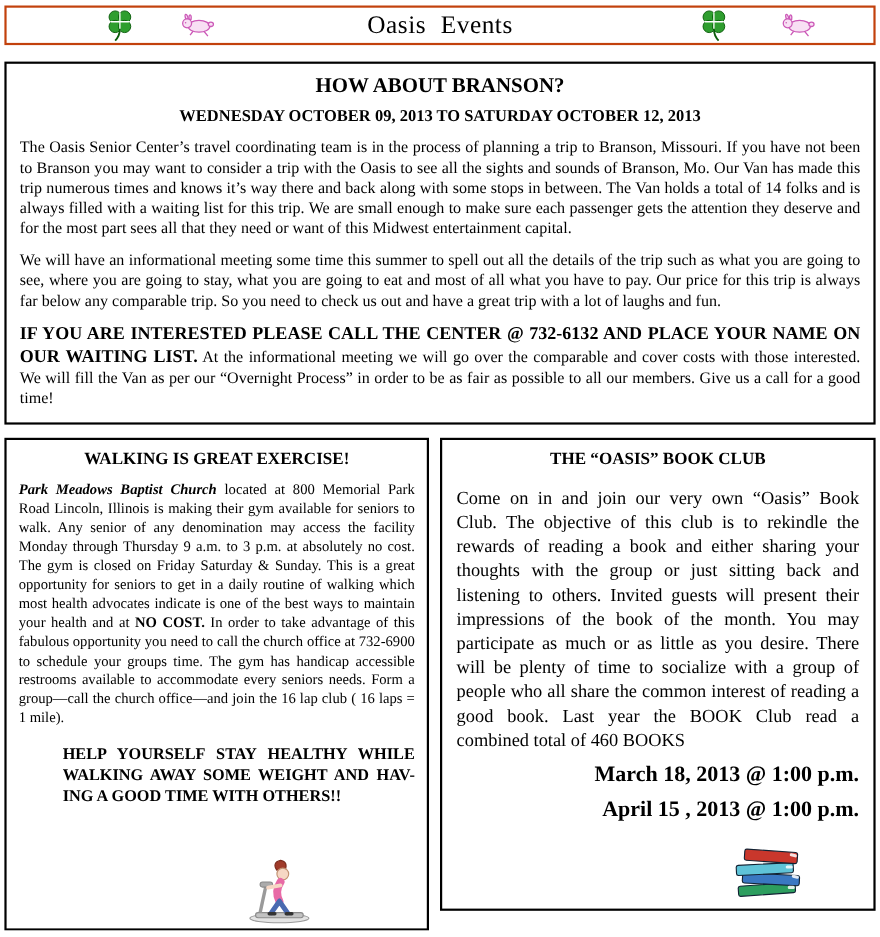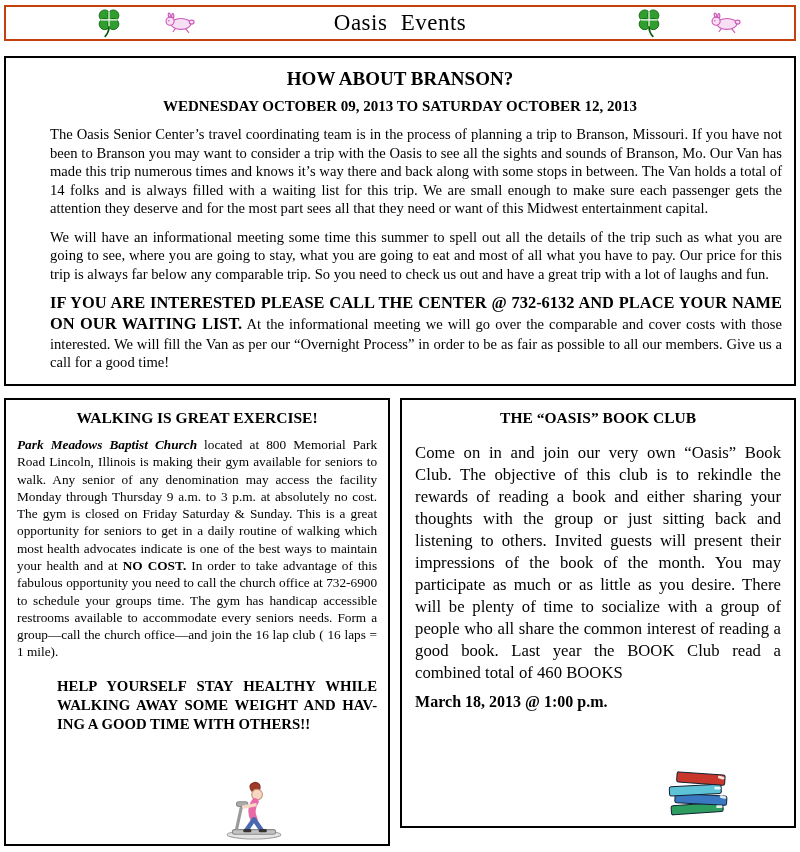--- a/index.html
+++ b/index.html
@@ -26,39 +26,39 @@
   .sham-right { left: 630px; }
   .rab-right  { left: 702px; }
   
   .branson {
     margin: 15px 4px 0;
     border: 2px solid #000;
     padding: 8px 12px 12px;
   }
   .branson .h1 { text-align: center; font-weight: bold; font-size: 19px; margin-top: 2px; }
   .branson .h2 { text-align: center; font-weight: bold; font-size: 15px; margin-top: 8px; }
-  .branson p { font-size: 14.6px; text-align: justify; line-height: 1.27; margin-top: 10px; margin-left: 32px; }
+  .branson p { font-size: 14.6px; text-align: justify; line-height: 1.27; margin-top: 10px; }
   .branson .call-bold { font-weight: bold; font-size: 16.4px; }
   
   .cols { display: flex; gap: 10px; margin: 12px 4px 0; align-items: flex-start; }
   .boxL {
     width: 461px; border: 2px solid #000; padding: 9px 11px;
     height: 448px; position: relative; overflow: hidden;
   }
   .boxR {
     width: 472px; border: 2px solid #000; padding: 9px 13px;
     height: 430px; position: relative; overflow: hidden;
   }
   .box-title { text-align: center; font-weight: bold; font-size: 15.5px; }
   .boxL p.main { font-size: 13.3px; text-align: justify; line-height: 1.3; margin-top: 9px; }
   .lead { font-weight: bold; font-style: italic; }
   .boxL .closing { font-weight: bold; font-size: 14.8px; margin-top: 16px; text-align: justify; line-height: 1.3; margin-left: 40px; }
   .boxR .bodytext { font-size: 16.7px; text-align: justify; line-height: 1.32; margin-top: 15px; }
   .sched-head { text-align: center; font-weight: bold; font-size: 16px; margin-top: 15px; }
-  .sched-item { text-align: left; font-weight: bold; font-size: 16px; margin-top: 9px; }
+  .sched-item { text-align: right; font-weight: bold; font-size: 20px; margin-top: 9px; }
   .exercise { position: absolute; bottom: 3px; left: 215px; line-height: 0; }
   .books    { position: absolute; bottom: 5px; right: 58px; line-height: 0; }
 </style>
 </head>
 <body>
 
 <div class="header">
   <span class="hicon sham-left">
     <svg viewBox="0 0 24 28" width="26" height="30">
       <g stroke="#0a5c0a" stroke-width="0.8" fill="#2f9e2f">
@@ -139,20 +139,21 @@
         <path d="M32 41 L25 51 M32 41 L39 51" stroke="#4a6ab0" stroke-width="4.4" fill="none" stroke-linecap="round"></path>
         <path d="M23 52 L28 52 M38 52 L43 52" stroke="#333" stroke-width="3" stroke-linecap="round"></path>
       </svg>
     </span>
   </div>
 
   <div class="boxR">
     <div class="box-title">THE “OASIS” BOOK CLUB</div>
     <p class="bodytext">Come on in and join our very own “Oasis” Book Club.   The objective of this club is to rekindle the rewards of reading a book and either sharing your thoughts with the group or just sitting back and listening to others.  Invited guests will present their impressions of the book of the month.  You may  participate as much or as little as you desire.  There will be plenty of time to socialize with a group of people who all share the common     interest of reading a good book. Last year the BOOK Club read a combined total of 460 BOOKS</p>
     <div class="sched-item">March 18, 2013 @ 1:00 p.m.</div>
+    <div class="sched-item">April  15 , 2013 @ 1:00 p.m.</div>
     <span class="books">
       <svg viewBox="0 0 80 64" width="74" height="60">
         <g stroke="#123" stroke-width="1.1">
           <rect x="10" y="46" width="56" height="10" rx="2" transform="rotate(-4 38 51)" fill="#2d9e5f"></rect>
           <rect x="14" y="36" width="56" height="10" rx="2" transform="rotate(3 42 41)" fill="#3a78c2"></rect>
           <rect x="8" y="26" width="56" height="10" rx="2" transform="rotate(-3 36 31)" fill="#5fc3d8"></rect>
           <rect x="16" y="13" width="52" height="11" rx="2" transform="rotate(4 42 19)" fill="#c9372c"></rect>
         </g>
         <path d="M60 49 L64 49 M64 38 L68 39 M58 29 L62 29 M62 17 L66 18" stroke="#fff" stroke-width="3" stroke-linecap="round" opacity="0.85"></path>
       </svg>

